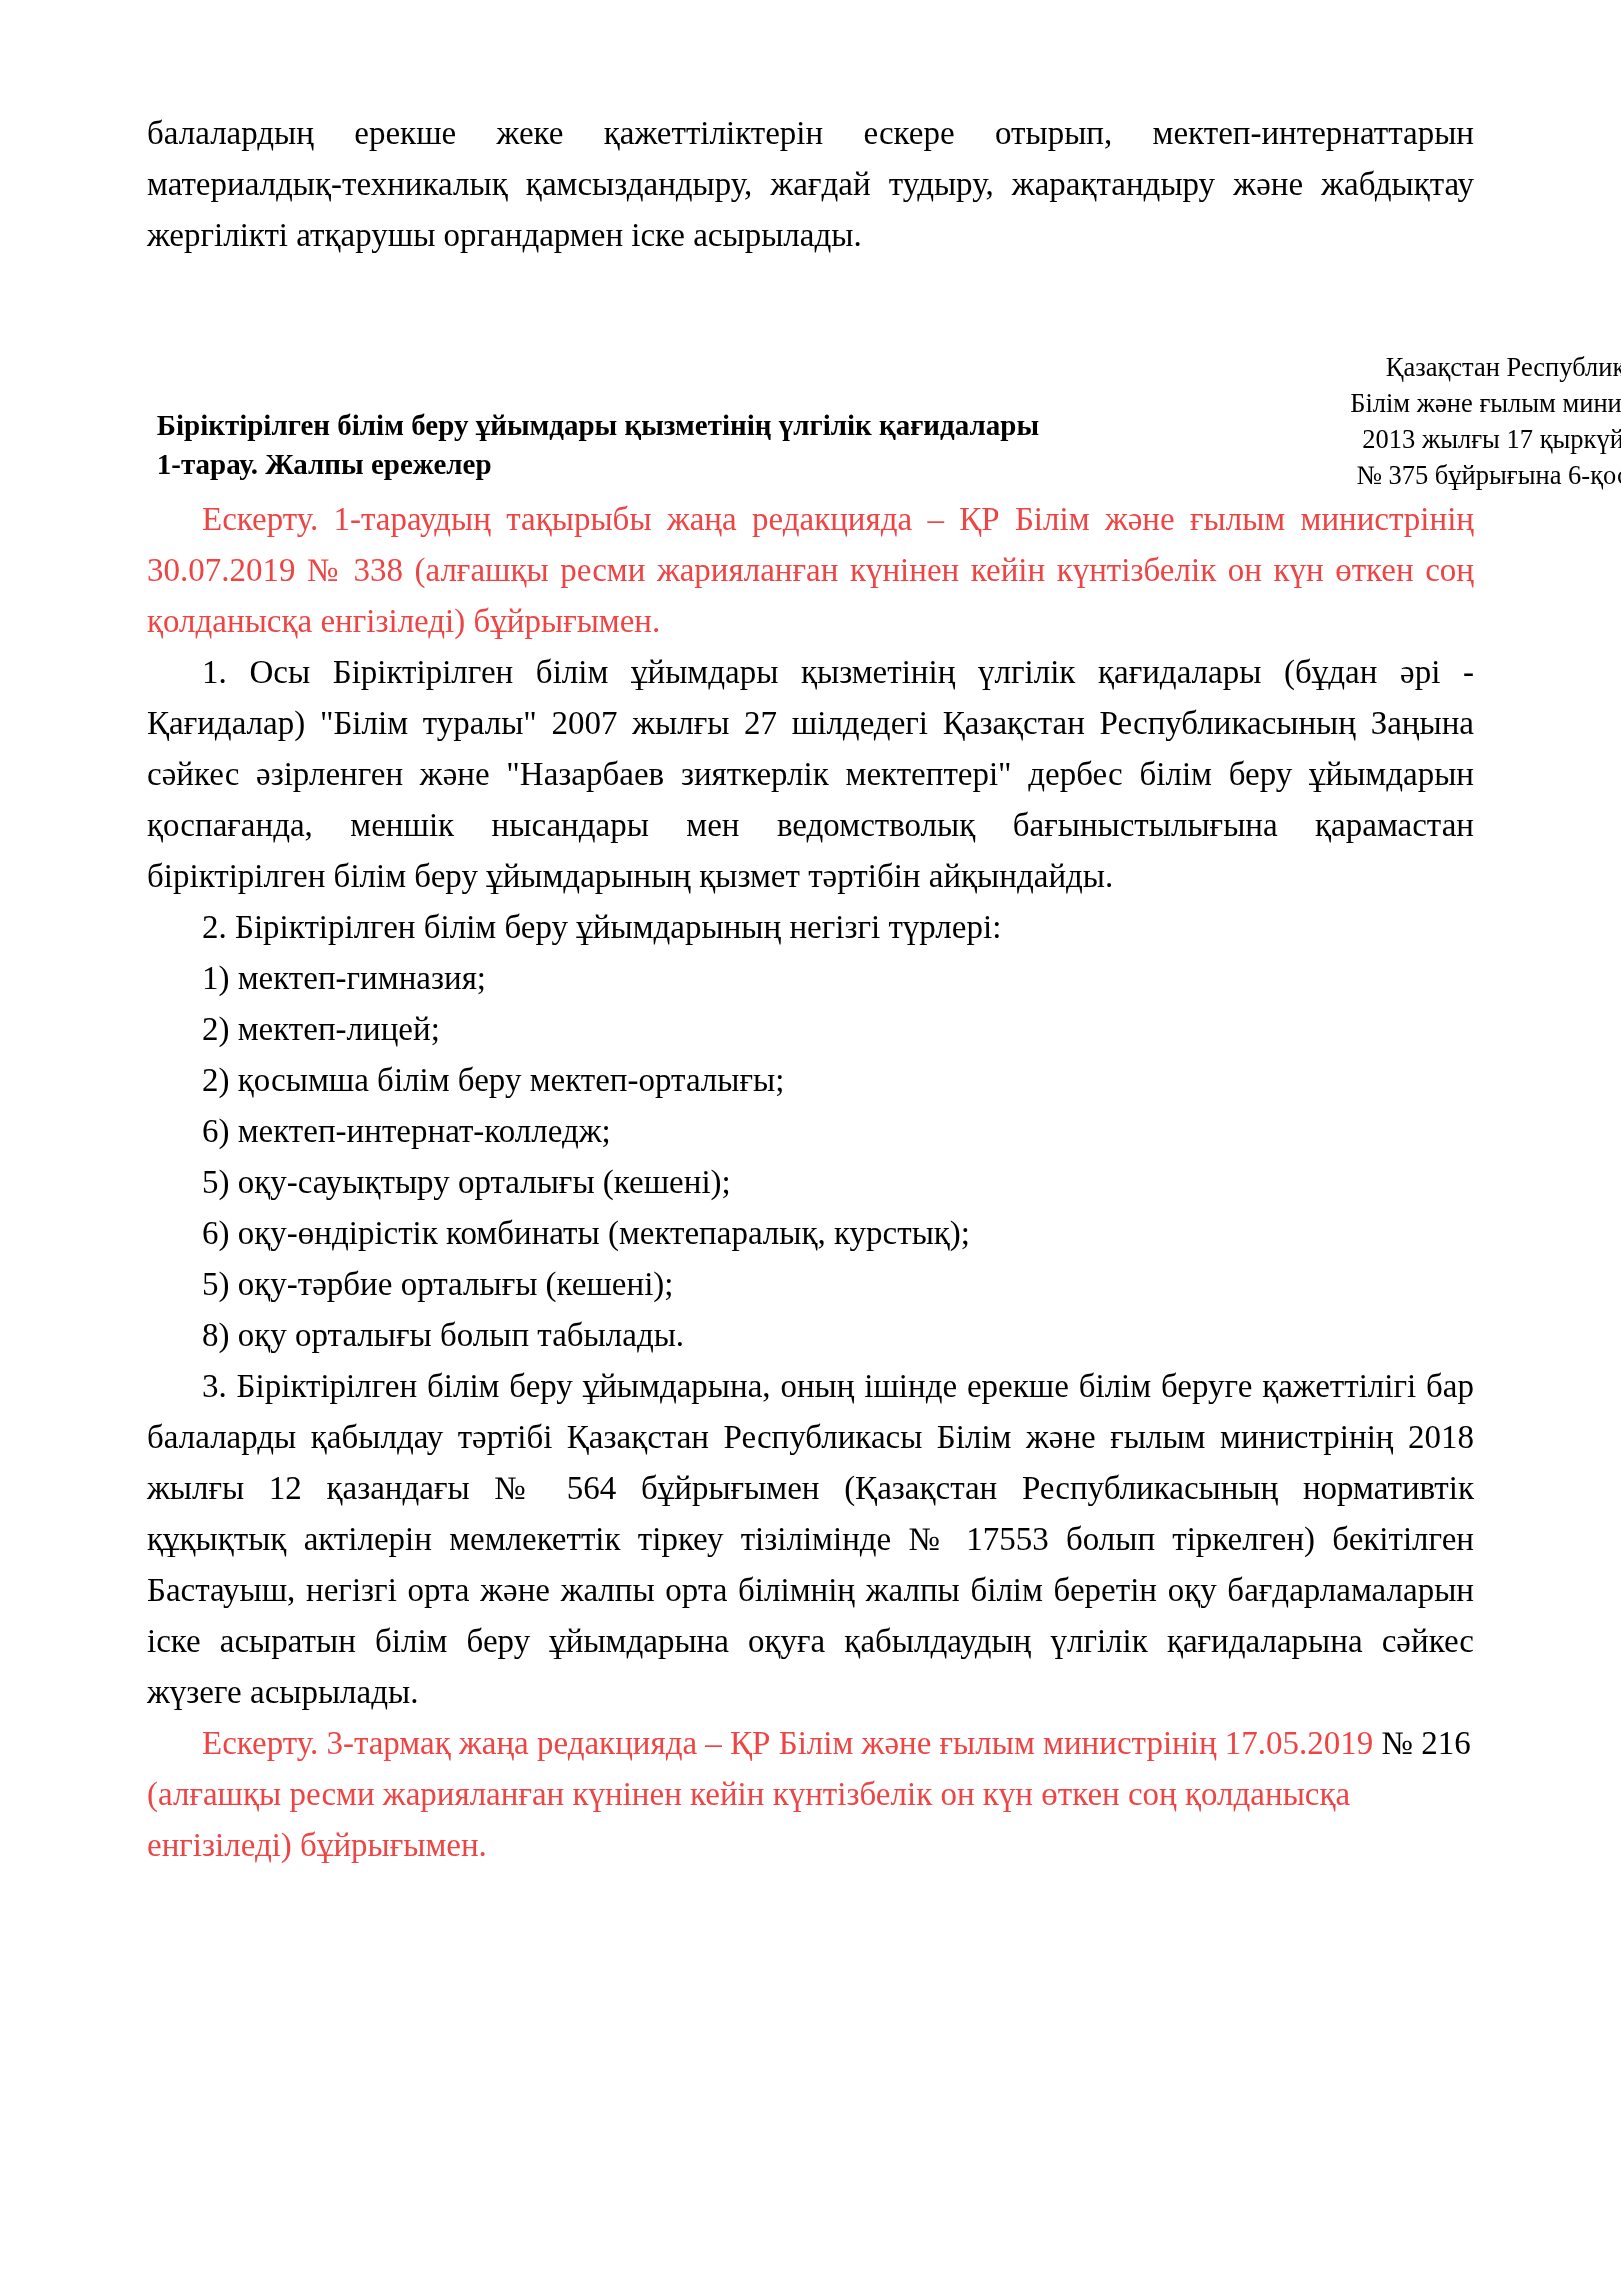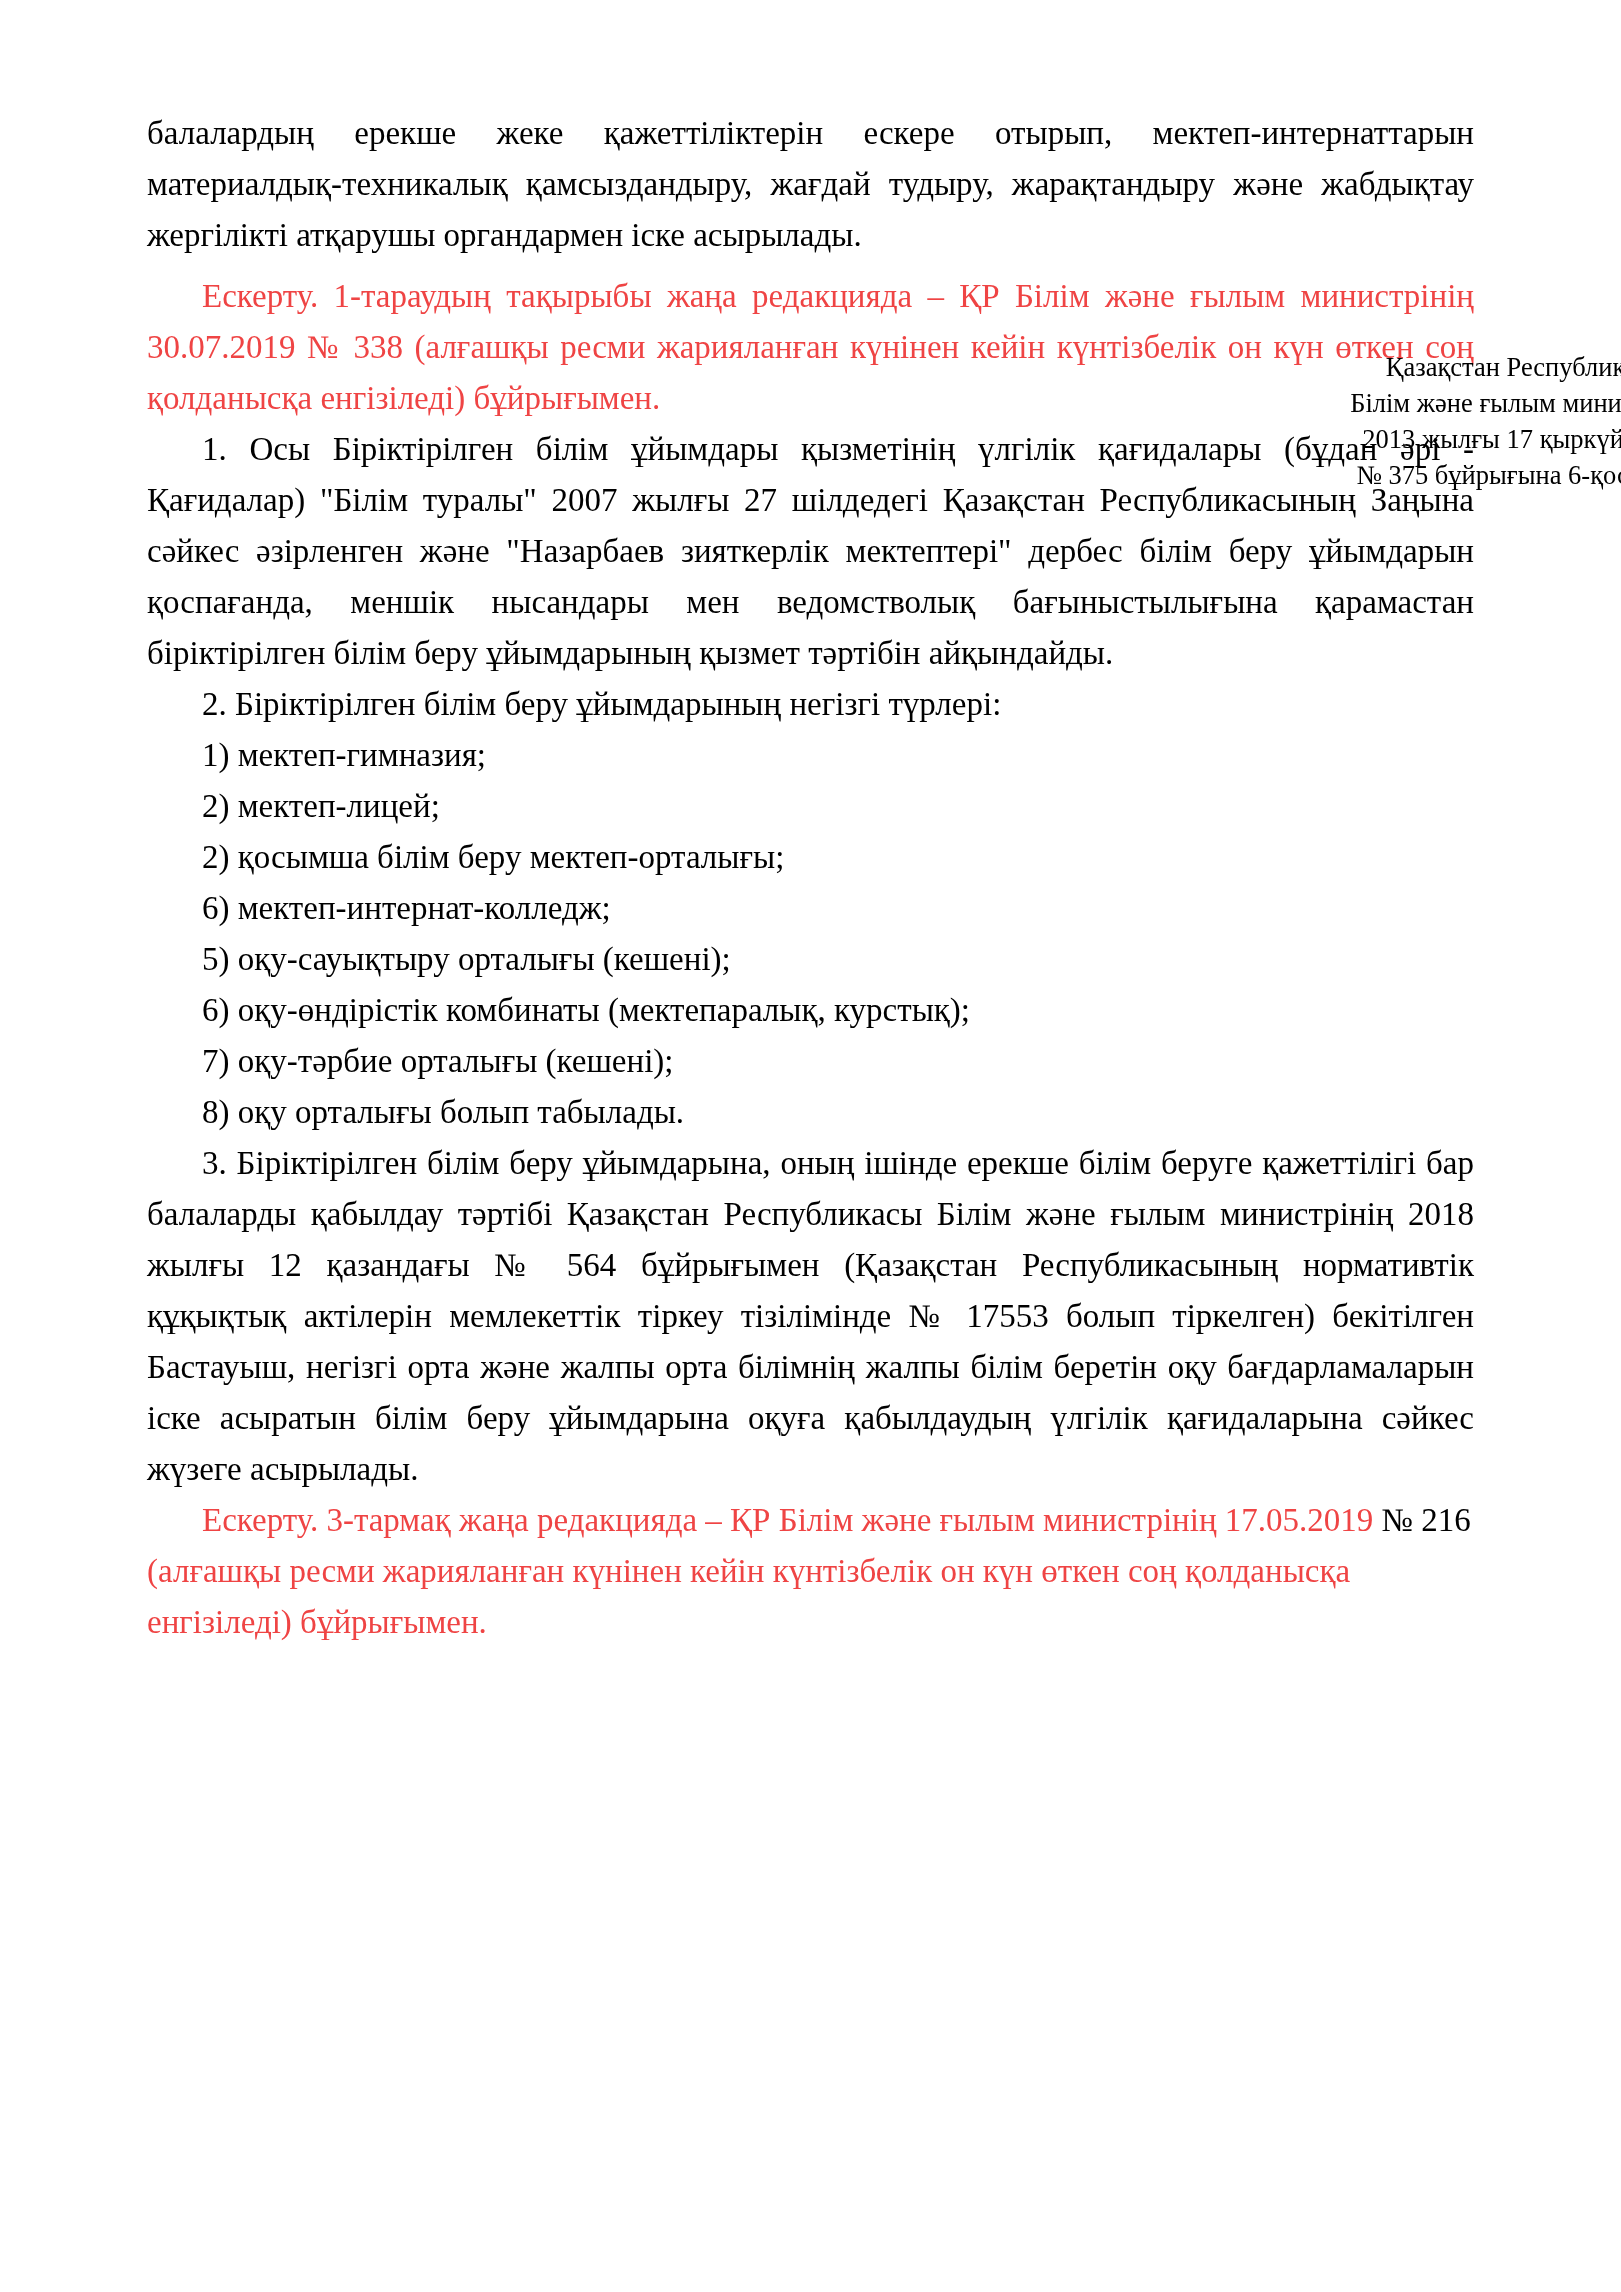--- a/index.html
+++ b/index.html
@@ -63,34 +63,38 @@
 
   <p class="body-text justify">балалардың ерекше жеке қажеттіліктерін ескере отырып, мектеп-интернаттарын материалдық-техникалық қамсыздандыру, жағдай тудыру, жарақтандыру және жабдықтау жергілікті атқарушы органдармен іске асырылады.</p>
 
   <div class="annex">
     <div>Қазақстан Республикасы</div>
     <div>Білім және ғылым министрінің</div>
     <div>2013 жылғы 17 қыркүйектегі</div>
     <div>№ 375 бұйрығына 6-қосымша</div>
   </div>
 
+  <div class="headings">
+    <div>Біріктірілген білім беру ұйымдары қызметінің үлгілік қағидалары</div>
+    <div>1-тарау. Жалпы ережелер</div>
+  </div>
 
   <p class="body-text justify indent red note-first">Ескерту. 1-тараудың тақырыбы жаңа редакцияда – ҚР Білім және ғылым министрінің 30.07.2019 № 338 (алғашқы ресми жарияланған күнінен кейін күнтізбелік он күн өткен соң қолданысқа енгізіледі) бұйрығымен.</p>
 
   <p class="body-text justify indent">1. Осы Біріктірілген білім ұйымдары қызметінің үлгілік қағидалары (бұдан әрі - Қағидалар) "Білім туралы" 2007 жылғы 27 шілдедегі Қазақстан Республикасының Заңына сәйкес әзірленген және "Назарбаев зияткерлік мектептері" дербес білім беру ұйымдарын қоспағанда, меншік нысандары мен ведомстволық бағыныстылығына қарамастан біріктірілген білім беру ұйымдарының қызмет тәртібін айқындайды.</p>
 
   <p class="body-text indent">2. Біріктірілген білім беру ұйымдарының негізгі түрлері:</p>
 
   <p class="body-text indent">1) мектеп-гимназия;</p>
   <p class="body-text indent">2) мектеп-лицей;</p>
   <p class="body-text indent">2) қосымша білім беру мектеп-орталығы;</p>
   <p class="body-text indent">6) мектеп-интернат-колледж;</p>
   <p class="body-text indent">5) оқу-сауықтыру орталығы (кешені);</p>
   <p class="body-text indent">6) оқу-өндірістік комбинаты (мектепаралық, курстық);</p>
-  <p class="body-text indent">7) оқу-тәрбие орталығы (кешені);</p>
+  <p class="body-text indent">5) оқу-тәрбие орталығы (кешені);</p>
   <p class="body-text indent">8) оқу орталығы болып табылады.</p>
 
   <p class="body-text justify indent">3. Біріктірілген білім беру ұйымдарына, оның ішінде ерекше білім беруге қажеттілігі бар балаларды қабылдау тәртібі Қазақстан Республикасы Білім және ғылым министрінің 2018 жылғы 12 қазандағы № 564 бұйрығымен (Қазақстан Республикасының нормативтік құқықтық актілерін мемлекеттік тіркеу тізілімінде № 17553 болып тіркелген) бекітілген Бастауыш, негізгі орта және жалпы орта білімнің жалпы білім беретін оқу бағдарламаларын іске асыратын білім беру ұйымдарына оқуға қабылдаудың үлгілік қағидаларына сәйкес жүзеге асырылады.</p>
 
   <p class="body-text indent"><span class="red">Ескерту. 3-тармақ жаңа редакцияда – ҚР Білім және ғылым министрінің 17.05.2019 </span><span>№ 216</span><span class="red"> (алғашқы ресми жарияланған күнінен кейін күнтізбелік он күн өткен соң қолданысқа енгізіледі) бұйрығымен.</span></p>
 
 </div>
 
 
 </body></html>

